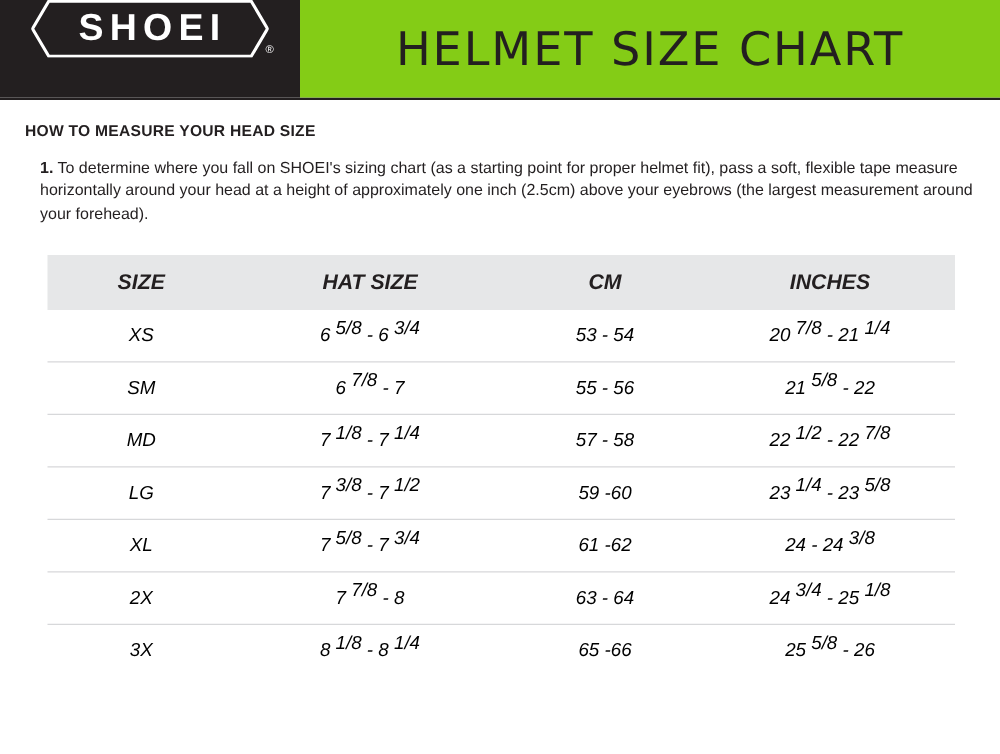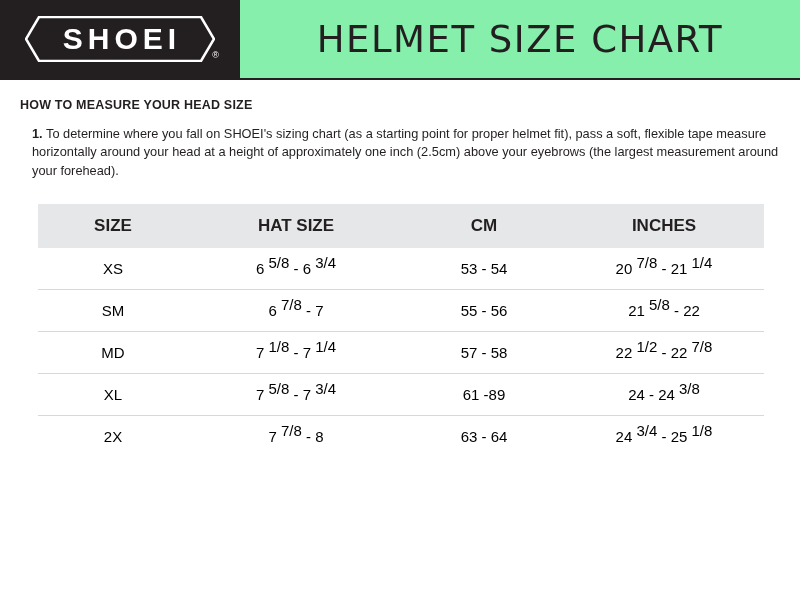--- a/index.html
+++ b/index.html
@@ -19,21 +19,21 @@
   .header {
     display: flex;
     align-items: stretch;
     height: 78px;
     border-bottom: 2px solid #231f20;
   }
   .logo-block {
     width: 240px;
     background: #231f20;
     display: flex;
-    align-items: center;
+    align-items: flex-start;
     justify-content: center;
     position: relative;
   }
   .logo-hex {
     position: relative;
     width: 190px;
     height: 46px;
     display: flex;
     align-items: center;
     justify-content: center;
@@ -57,21 +57,21 @@
     right: -4px;
     bottom: 2px;
     color: #ffffff;
     font-size: 9px;
   }
   .title-block {
     flex: 1;
     display: flex;
     align-items: center;
     justify-content: center;
-    background: #86efac;
+    background: #84cc16;
   }
   .title-text {
     font-size: 37px;
     letter-spacing: 1.5px;
     color: #231f20;
     font-weight: normal;
     font-family: "DejaVu Sans", sans-serif;
   }
 
   
@@ -91,20 +91,21 @@
     max-width: 756px;
     margin-left: 12px;
   }
   .step-num {
     font-weight: bold;
   }
 
   
   .table-wrap {
     padding: 8px 38px 0 38px;
+    font-style: italic;
   }
   table.size-table {
     width: 726px;
     border-collapse: collapse;
     table-layout: fixed;
   }
   table.size-table th {
     background: #e6e7e8;
     font-size: 17px;
     font-weight: bold;
@@ -191,26 +192,38 @@
           <td>55 - 56</td>
           <td>21 <sup>5/8</sup> - 22</td>
         </tr>
         <tr>
           <td>MD</td>
           <td>7 <sup>1/8</sup> - 7 <sup>1/4</sup></td>
           <td>57 - 58</td>
           <td>22 <sup>1/2</sup> - 22 <sup>7/8</sup></td>
         </tr>
         <tr>
+          <td>LG</td>
+          <td>7 <sup>3/8</sup> - 7 <sup>1/2</sup></td>
+          <td>59 -60</td>
+          <td>23 <sup>1/4</sup> - 23 <sup>5/8</sup></td>
+        </tr>
+        <tr>
           <td>XL</td>
           <td>7 <sup>5/8</sup> - 7 <sup>3/4</sup></td>
-          <td>61 -89</td>
+          <td>61 -62</td>
           <td>24 - 24 <sup>3/8</sup></td>
         </tr>
         <tr>
           <td>2X</td>
           <td>7 <sup>7/8</sup> - 8</td>
           <td>63 - 64</td>
           <td>24 <sup>3/4</sup> - 25 <sup>1/8</sup></td>
         </tr>
+        <tr>
+          <td>3X</td>
+          <td>8 <sup>1/8</sup> - 8 <sup>1/4</sup></td>
+          <td>65 -66</td>
+          <td>25 <sup>5/8</sup> - 26</td>
+        </tr>
       </tbody>
   </table>
 </div>
 
 </body></html>

